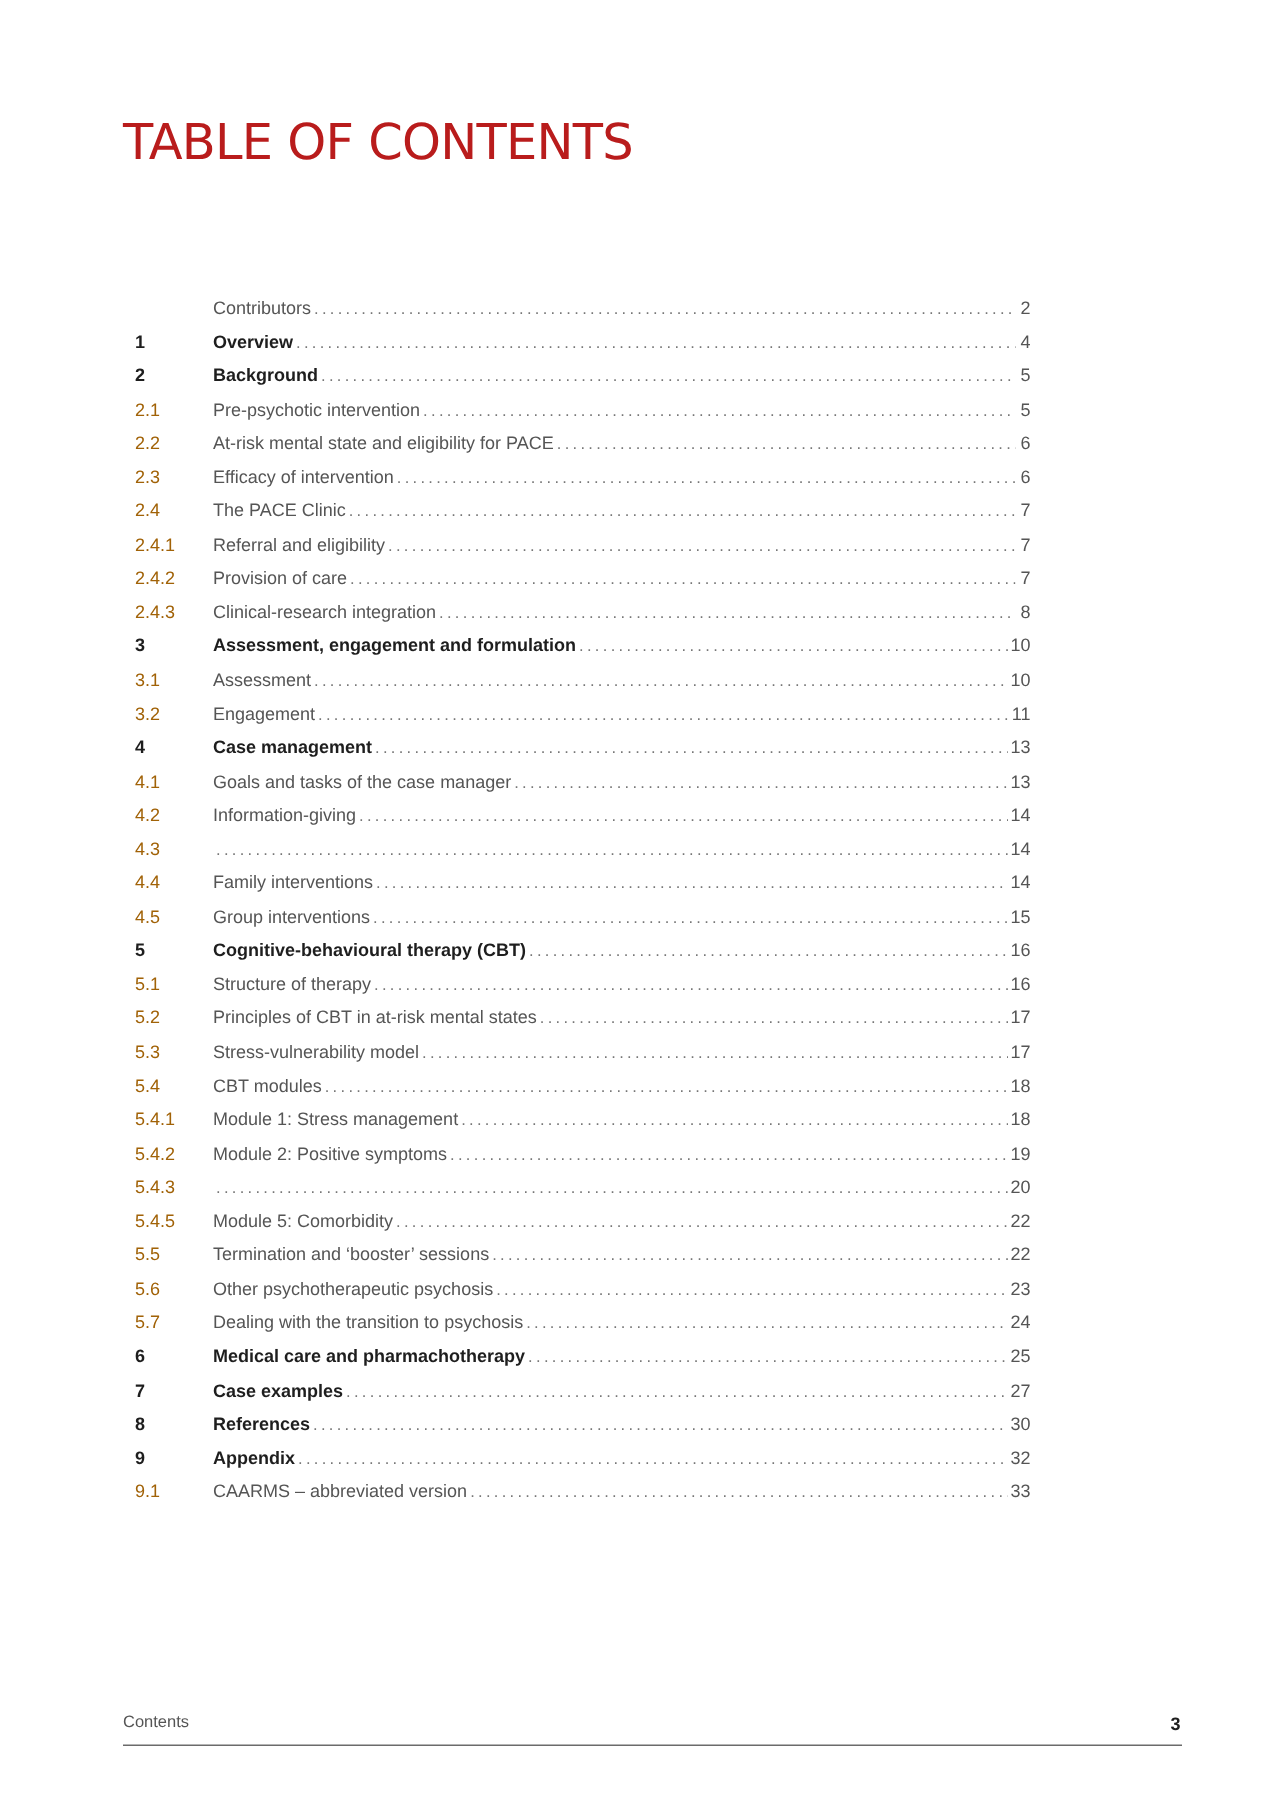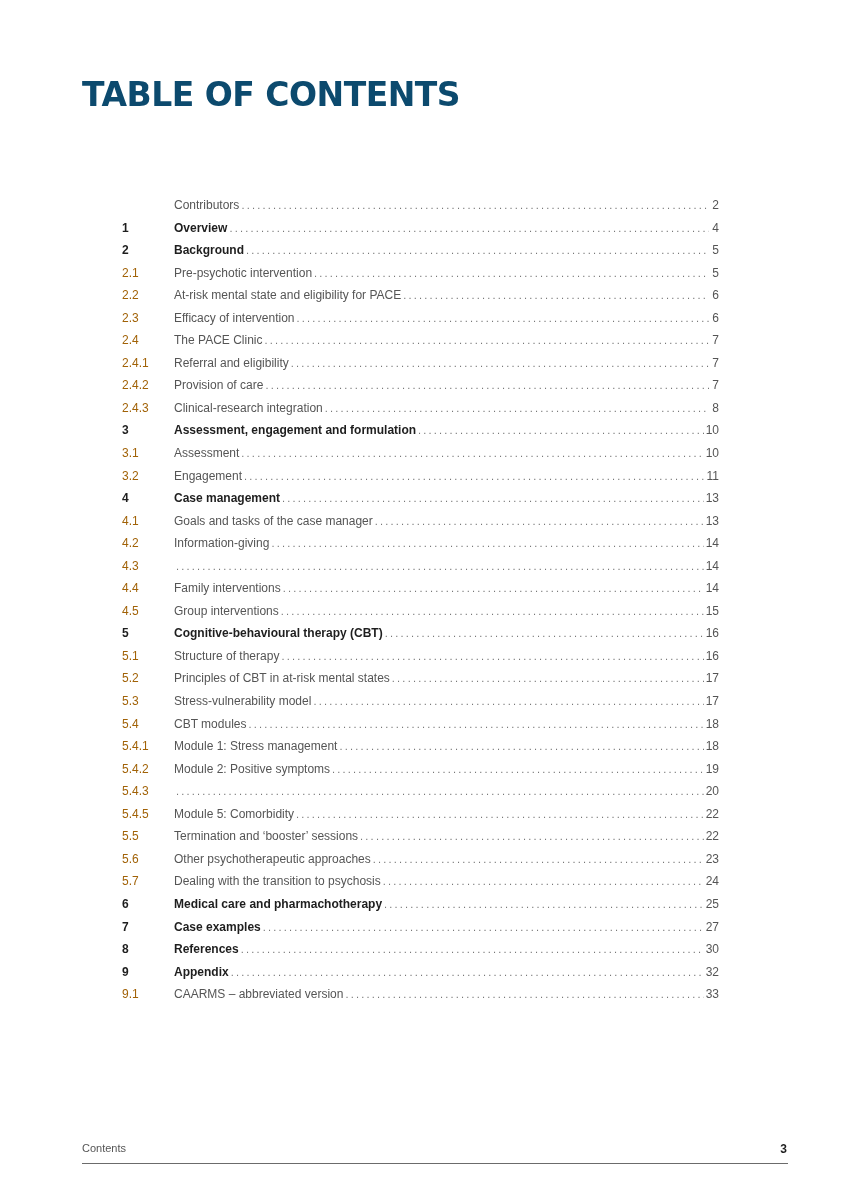--- a/index.html
+++ b/index.html
@@ -2,26 +2,26 @@
 <html><head>
   <meta charset="utf-8">
   <style>
     html, body { margin: 0; padding: 0; background: #ffffff; }
     body {
       width: 850px; height: 1198px; position: relative; overflow: hidden;
       font-family: "Liberation Sans", sans-serif; color: #4a4a4a;
     }
     .title {
       position: absolute; left: 82px; top: 75px; margin: 0;
-      font-family: "DejaVu Sans", sans-serif; font-weight: bold;
-      font-size: 33px; letter-spacing: -0.5px; color: #0c4a6e;
+      font-family: "DejaVu Sans", sans-serif; font-weight: normal;
+      font-size: 33px; letter-spacing: -0.5px; color: #b91c1c;
       line-height: 40px;
     }
     .toc {
-      position: absolute; left: 90px; top: 194px; width: 597px; margin-left: 32px;
+      position: absolute; left: 90px; top: 194px; width: 597px;
     }
     .row {
       display: flex; align-items: baseline; height: 22.55px;
       font-size: 12px; line-height: 22.55px; white-space: nowrap;
     }
     .num { width: 52px; flex: 0 0 52px; color: #a16207; }
     .label { flex: 0 0 auto; color: #555; }
     .dots {
       flex: 1 1 auto; overflow: hidden; color: #777;
       letter-spacing: 2.2px; margin: 0 2px; font-size: 11px;
@@ -215,21 +215,21 @@
       <span class="page">22</span>
     </div>
     <div class="row">
       <span class="num">5.5</span>
       <span class="label">Termination and ‘booster’ sessions</span>
       <span class="dots"></span>
       <span class="page">22</span>
     </div>
     <div class="row">
       <span class="num">5.6</span>
-      <span class="label">Other psychotherapeutic approaches</span>
+      <span class="label">Other psychotherapeutic psychosis</span>
       <span class="dots"></span>
       <span class="page">23</span>
     </div>
     <div class="row">
       <span class="num">5.7</span>
       <span class="label">Dealing with the transition to psychosis</span>
       <span class="dots"></span>
       <span class="page">24</span>
     </div>
     <div class="row major">

